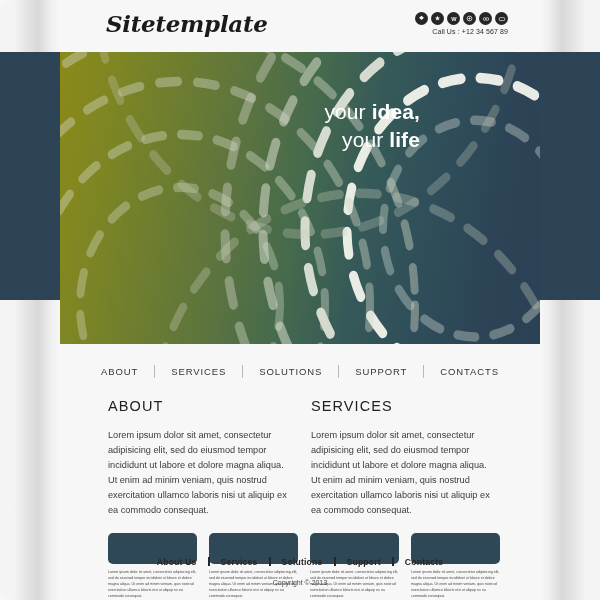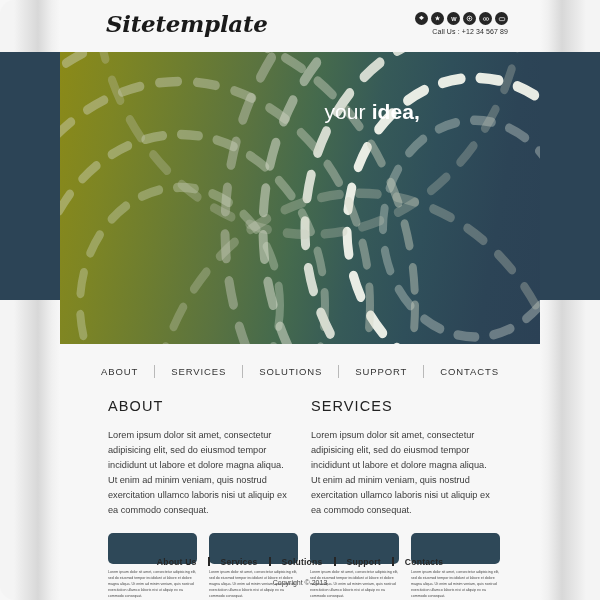--- a/index.html
+++ b/index.html
@@ -309,20 +309,23 @@
           <circle cx="120" cy="215" r="100" stroke="#dde1d0" stroke-opacity="0.34" stroke-width="8" stroke-dasharray="18 18"></circle>
 
           <circle cx="250" cy="-60" r="215" stroke="#c6cab9" stroke-opacity="0.30" stroke-width="8" stroke-dasharray="19 19"></circle>
           <circle cx="300" cy="330" r="210" stroke="#ccd0bf" stroke-opacity="0.32" stroke-width="8" stroke-dasharray="19 19"></circle>
         </g>
       </svg>
       <div class="hero-copy">
         <div>
           <span>your </span><b>idea,</b>
         </div>
+        <div>
+          <span>your </span><b>life</b>
+        </div>
       </div>
     </div>
 
     <div class="nav">
       <div class="nav-item">ABOUT</div>
       <div class="nav-sep"></div>
       <div class="nav-item">SERVICES</div>
       <div class="nav-sep"></div>
       <div class="nav-item">SOLUTIONS</div>
       <div class="nav-sep"></div>

